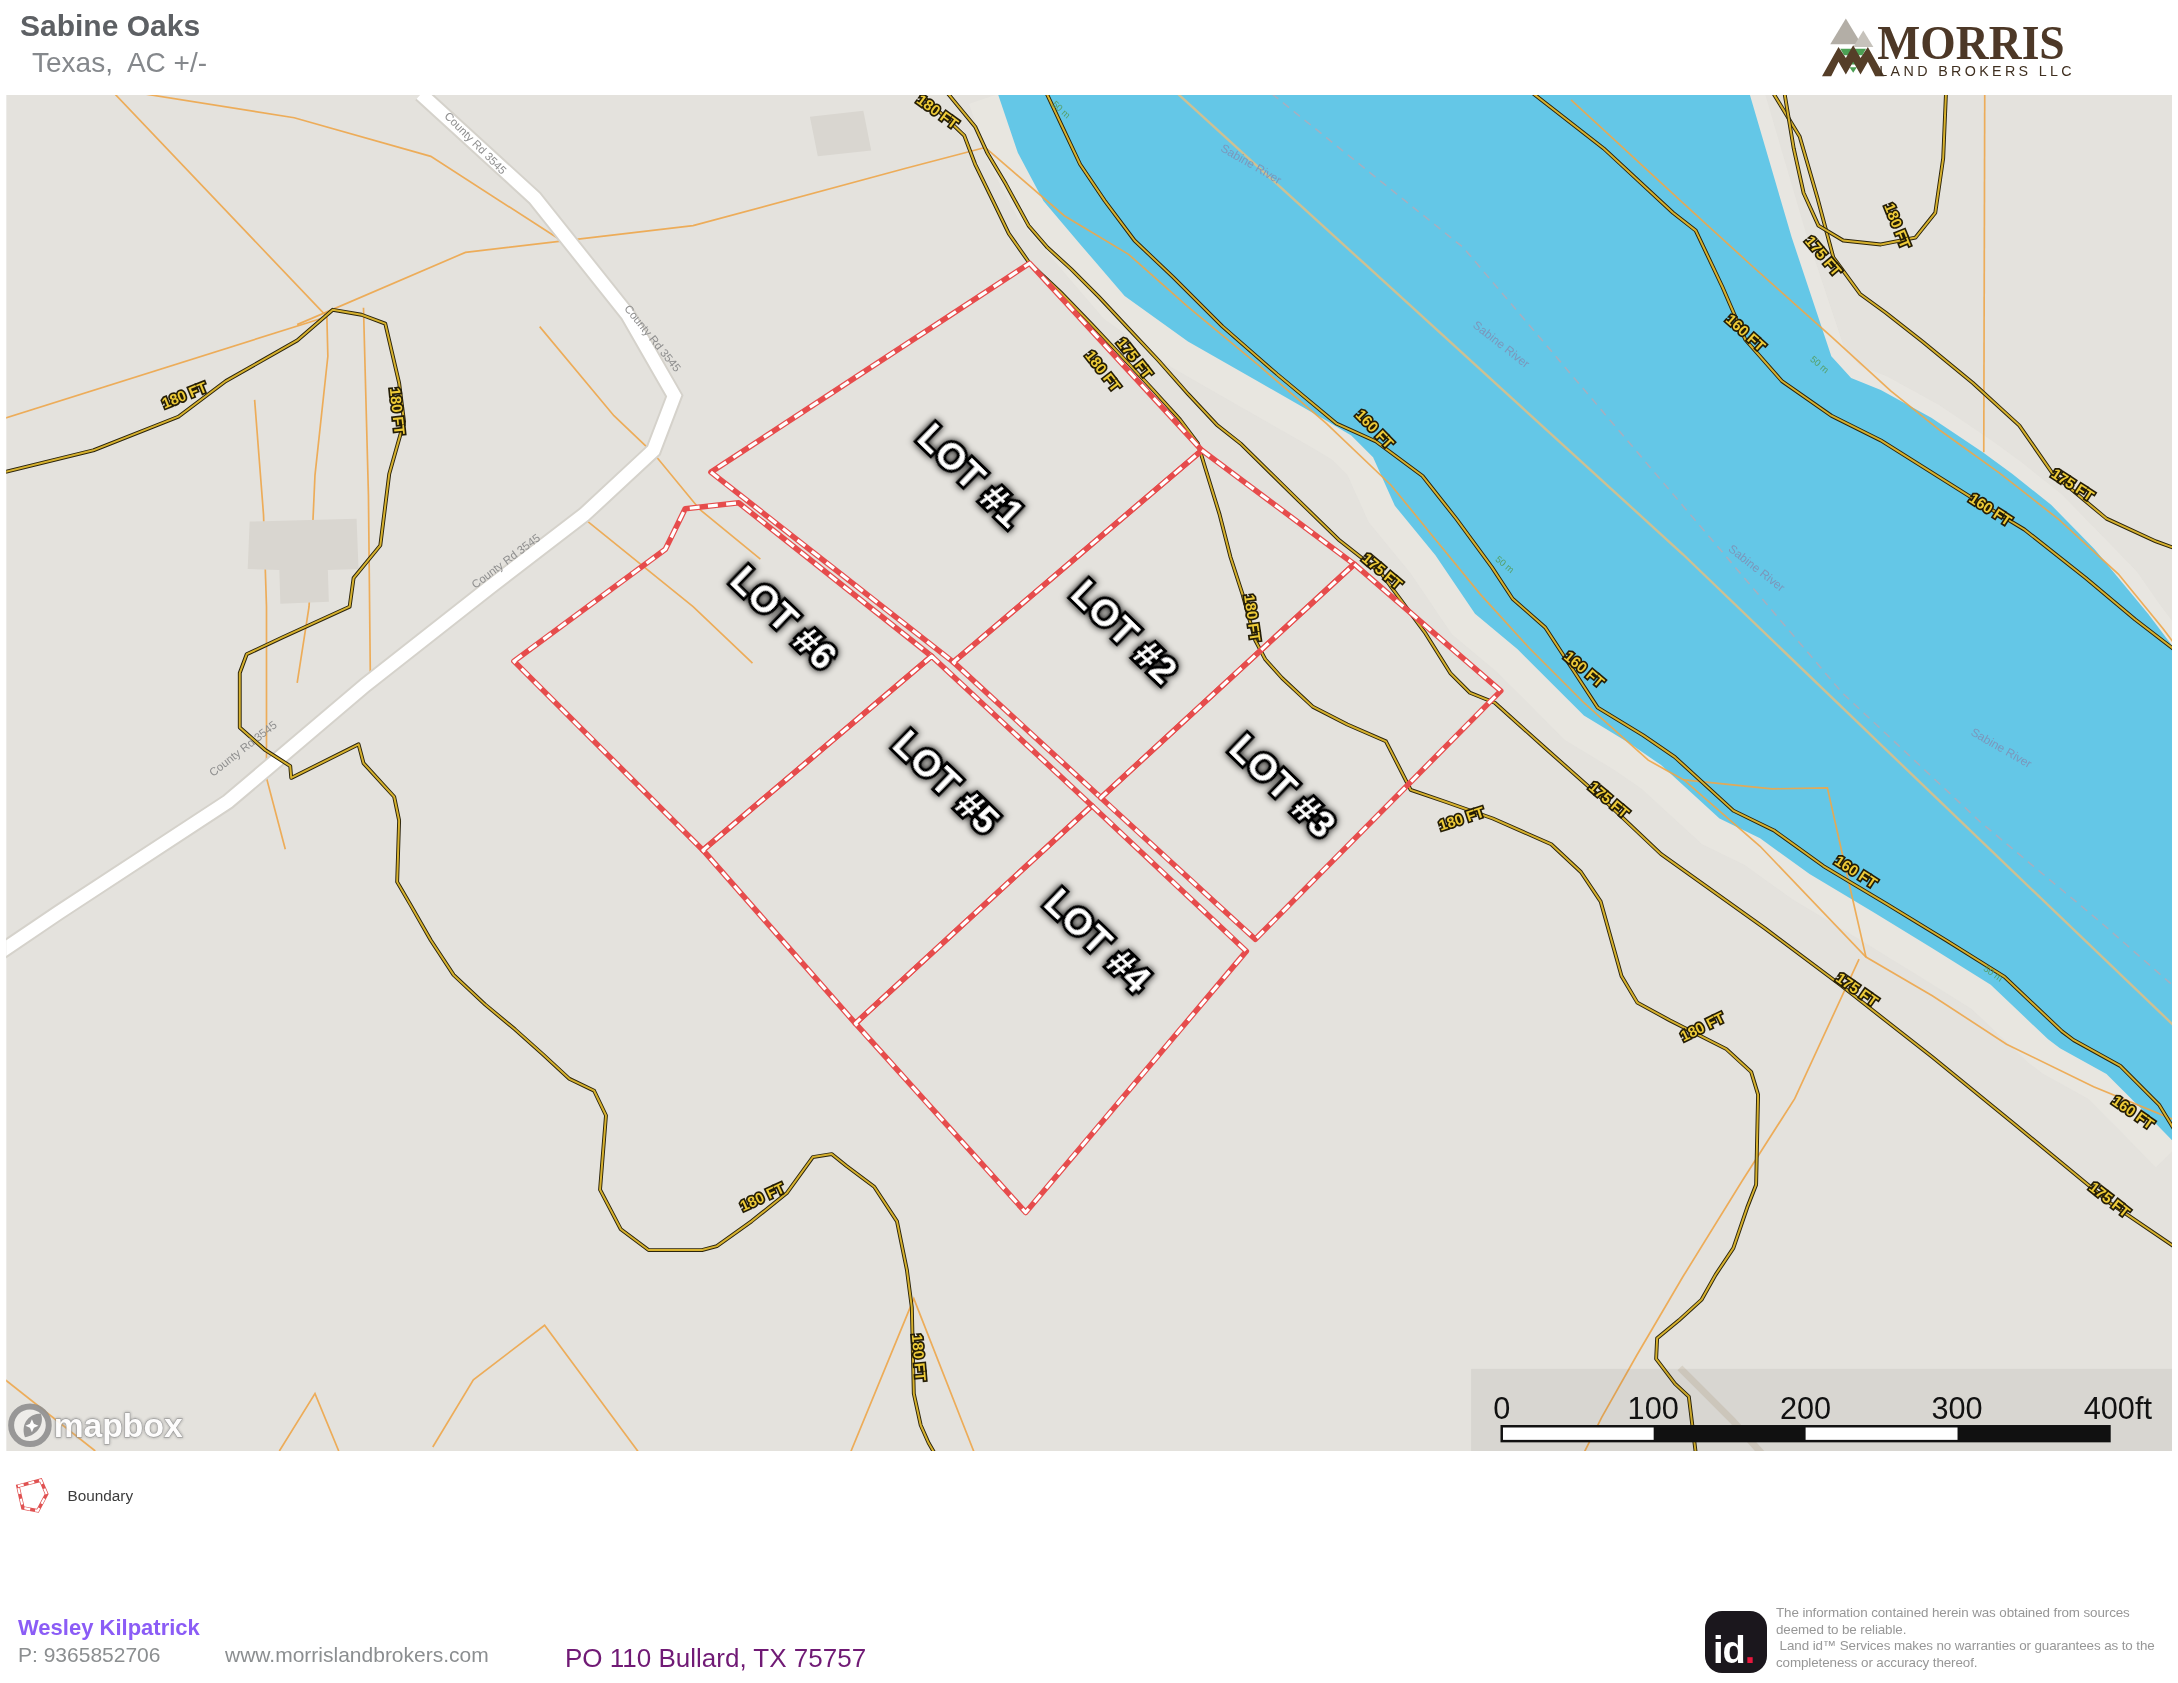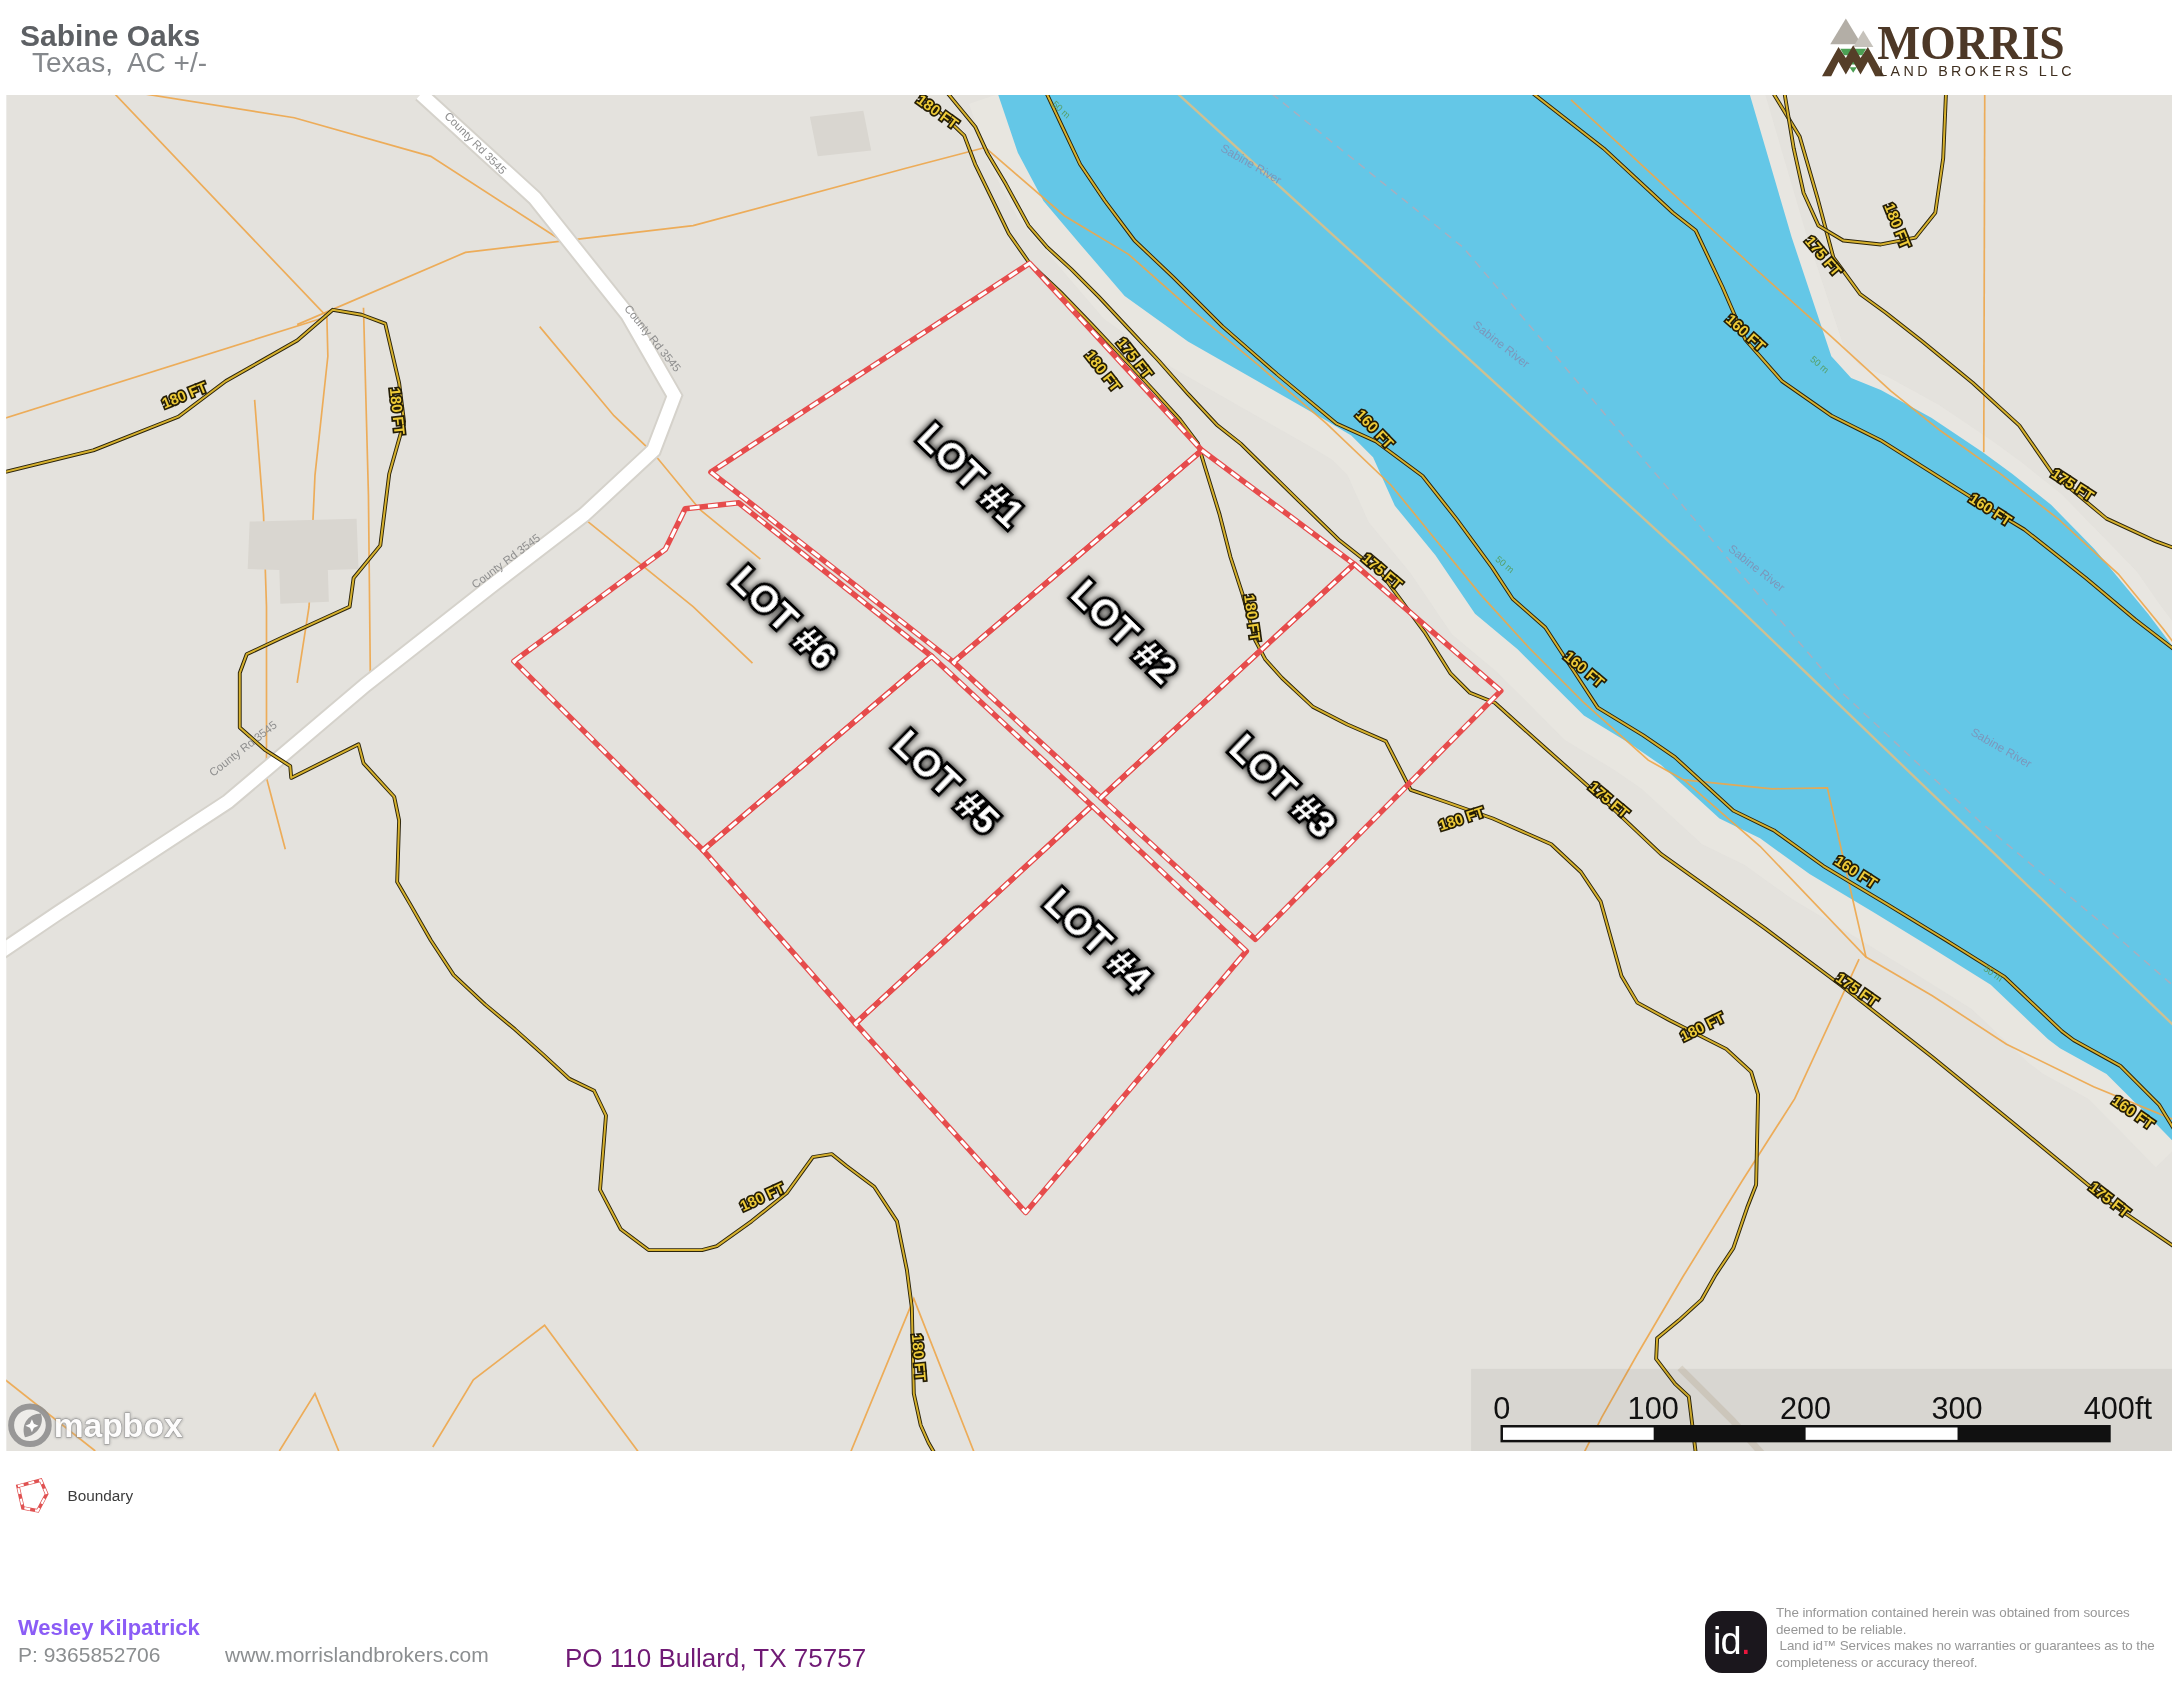--- a/index.html
+++ b/index.html
@@ -3,21 +3,21 @@
 <meta charset="utf-8">
 <style>
   html,body{margin:0;padding:0;}
   body{width:2178px;height:1683px;position:relative;background:#ffffff;
        font-family:"Liberation Sans",sans-serif;overflow:hidden;}
   .abs{position:absolute;}
 </style>
 </head>
 <body>
 
-<div class="abs" style="left:20px;top:9px;font-size:30px;font-weight:bold;color:#5d6064;margin-top:10px;">Sabine Oaks</div>
+<div class="abs" style="left:20px;top:9px;font-size:30px;font-weight:bold;color:#5d6064;">Sabine Oaks</div>
 
 <div class="abs" style="left:32px;top:47px;font-size:28px;color:#85888c;">Texas,&nbsp; AC +/-</div>
 
 <div class="abs" id="morris" style="left:1804px;top:12px;width:269px;height:71px;">
 <svg width="269" height="71" viewBox="0 0 272 72">
 
   <g transform="translate(16,2) scale(0.93)">
     <polygon points="28,5 45,33 11,33" fill="#b3aea6"></polygon>
     <polygon points="47,18 58,36 36,36" fill="#c6c2bb"></polygon>
     <polygon points="22,38 50,38 46,45 26,45" fill="#4ca054"></polygon>
@@ -316,17 +316,17 @@
 
 <div class="abs" style="left:18px;top:1615px;font-size:22px;font-weight:bold;color:#8b5cf6;">Wesley Kilpatrick</div>
 
 <div class="abs" style="left:18px;top:1643px;font-size:21px;color:#8b8e90;">P: 9365852706</div>
 
 <div class="abs" style="left:225px;top:1643px;font-size:21px;color:#8b8e90;">www.morrislandbrokers.com</div>
 
 <div class="abs" style="left:565px;top:1643px;font-size:26px;color:#701a75;">PO 110 Bullard, TX 75757</div>
 
 <div class="abs" style="left:1705px;top:1611px;width:62px;height:62px;background:#1b171d;border-radius:17px;">
-  <div style="position:absolute;left:8px;top:9px;font-size:38px;font-weight:normal;color:#fff;letter-spacing:-1px;">id<span style="color:#e8173d;">.</span></div>
+  <div style="position:absolute;left:8px;top:18px;font-size:38px;font-weight:bold;color:#fff;letter-spacing:-1px;">id<span style="color:#e8173d;">.</span></div>
 </div>
 
 <div class="abs" style="left:1776px;top:1605px;width:436px;font-size:13.4px;line-height:16.6px;color:#979797;letter-spacing:-0.1px;">The information contained herein was obtained from sources<br>deemed to be reliable.<br>&nbsp;Land id™ Services makes no warranties or guarantees as to the<br>completeness or accuracy thereof.</div>
 
 
 </body></html>

